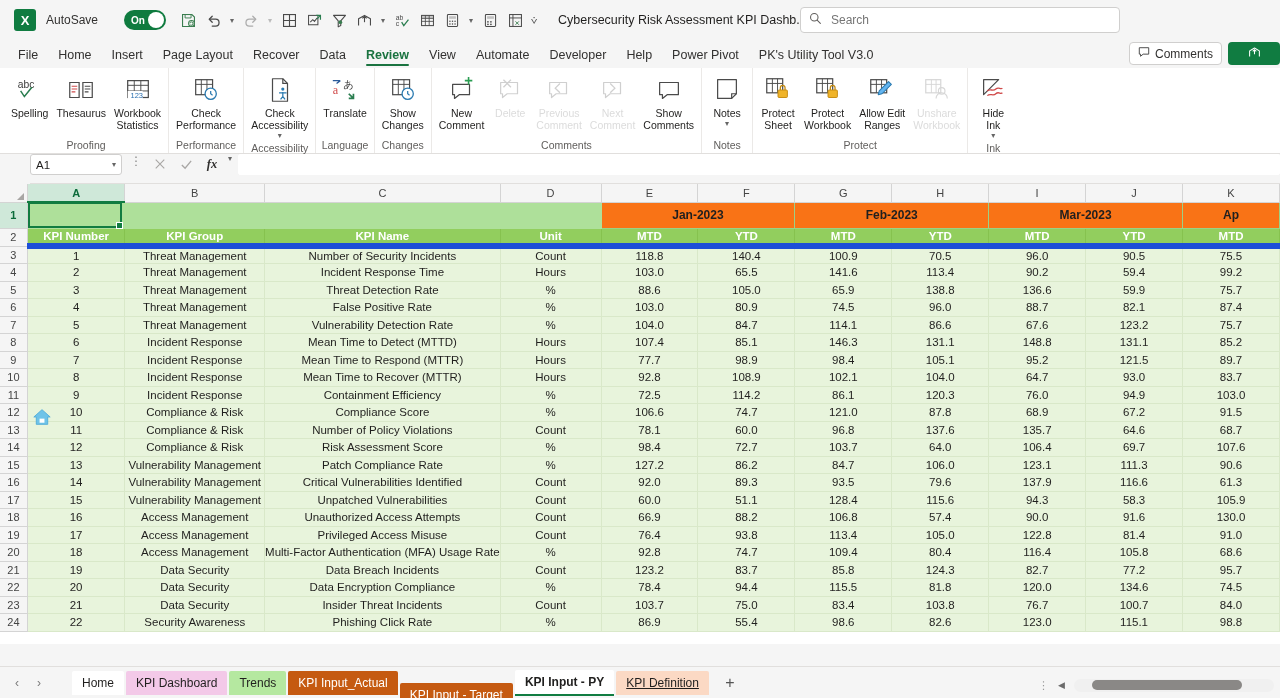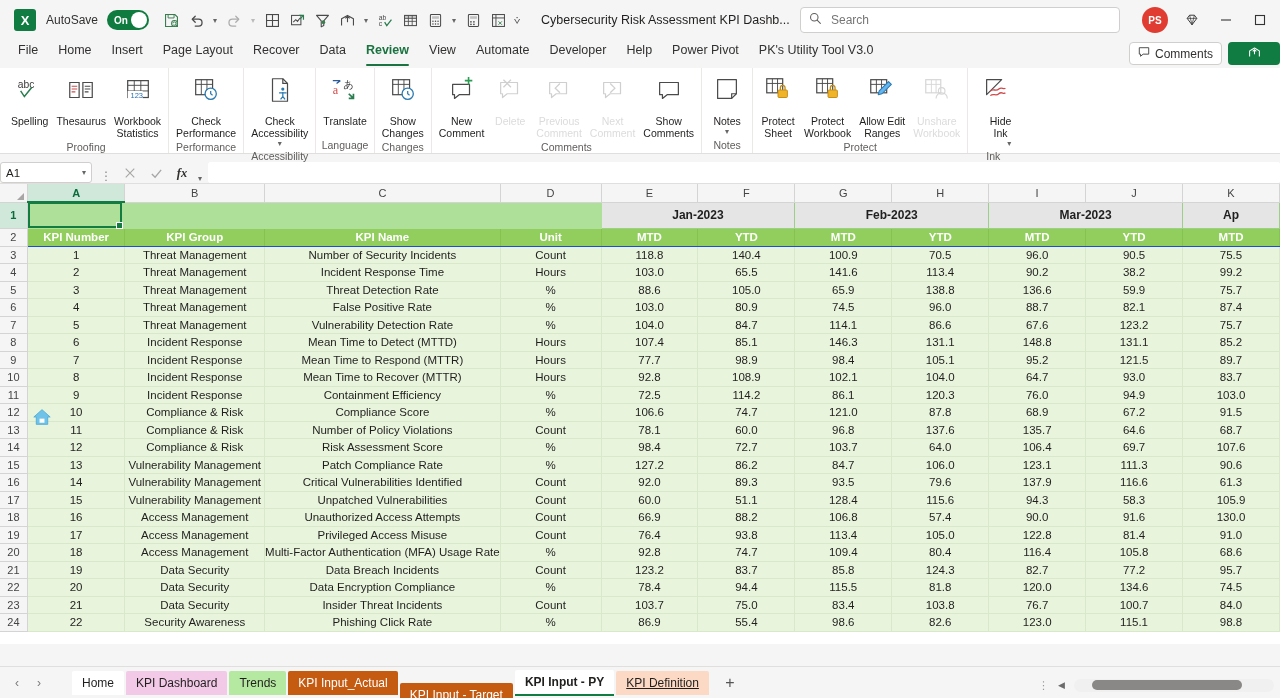--- a/index.html
+++ b/index.html
@@ -15,21 +15,21 @@
   .titlebar{
     height:40px; background:#f5f5f5; display:flex; align-items:center;
     padding:0 6px; gap:4px; position:relative;
   }
   .xl-logo{
     width:22px;height:22px;border-radius:3px;background:#107c41;
     display:flex;align-items:center;justify-content:center;
     color:#fff;font-weight:bold;font-size:13px;margin:0 6px 0 8px;
     font-family:"Liberation Sans",sans-serif;
   }
-  .autosave-label{font-size:12px;color:#323130;margin-right:5px;}
+  .autosave-label{font-size:12px;color:#323130;margin-right:22px;}
   .toggle{
     width:42px;height:20px;border-radius:10px;background:#0f7b3f;
     display:flex;align-items:center;justify-content:flex-start;
     padding:2px;position:relative;cursor:pointer;
   }
   .toggle .txt{color:#fff;font-size:10px;font-weight:bold;margin-left:5px;}
   .toggle .knob{
     width:16px;height:16px;border-radius:50%;background:#fff;
     position:absolute;right:2px;top:2px;
   }
@@ -57,21 +57,21 @@
   .tb-right{position:absolute;right:4px;top:0;height:40px;display:flex;align-items:center;gap:2px;}
   .avatar{
     width:26px;height:26px;border-radius:50%;background:#e03c31;color:#fff;
     font-size:10px;font-weight:bold;display:flex;align-items:center;justify-content:center;
     margin-right:6px;
   }
   .winbtn{width:32px;height:32px;display:flex;align-items:center;justify-content:center;color:#333;cursor:pointer;}
 
   
   .ribbon-tabs{
-    height:28px;background:#f5f5f5;display:flex;
+    height:28px;background:#f5f5f5;display:flex;align-items:flex-end;
     padding-left:8px;position:relative;
   }
   .rtab{
     padding:3px 10px 6px;font-size:12.5px;color:#323130;cursor:pointer;
     white-space:nowrap;position:relative;
   }
   .rtab.active{font-weight:bold;color:#1a7340;}
   .rtab.active:after{
     content:"";position:absolute;left:10px;right:10px;bottom:2px;height:2.5px;
     background:#1a7340;border-radius:2px;
@@ -100,27 +100,27 @@
   }
   .ritem{
     width:auto;min-width:44px;max-width:66px;padding:2px 4px;
     display:flex;flex-direction:column;align-items:center;cursor:pointer;
     border-radius:3px;
   }
   .ritem.disabled{opacity:.4;cursor:default;justify-content:space-between;}
   .ritem .ico{height:32px;display:flex;align-items:center;justify-content:center;}
   .ritem .lbl{
     font-size:10.5px;line-height:12px;text-align:center;color:#201f1e;
-    white-space:pre-line;margin-top:9px;
+    white-space:pre-line;margin-top:1px;
   }
 
   
   .formulabar{
-    height:30px;background:#f5f5f5;display:flex;align-items:flex-end;gap:6px;
-    padding:0 0;border-bottom:1px solid #e1dfdd;
+    height:30px;background:#f5f5f5;display:flex;align-items:flex-start;gap:6px;
+    padding:0 0;border-bottom:1px solid #e1dfdd;margin-left:30px;
   }
   .namebox{
     width:92px;height:21px;background:#fff;border:1px solid #d0cfce;border-radius:3px;
     display:flex;align-items:center;justify-content:space-between;padding:0 5px;
     font-size:11.5px;cursor:pointer;
   }
   .fb-sep{color:#888;font-size:12px;padding:0 2px;cursor:pointer;}
   .fb-icon{width:20px;height:20px;display:flex;align-items:center;justify-content:center;color:#a8a6a4;cursor:pointer;}
   .fx{font-style:italic;font-weight:bold;font-size:12.5px;color:#323130;font-family:"Liberation Serif",serif;}
   .fb-input{
@@ -152,26 +152,26 @@
     content:"";position:absolute;right:3px;bottom:2px;
     border-left:7px solid transparent;border-bottom:7px solid #a8a6a4;
   }
   td.cell{
     height:17.5px;border-right:1px solid #d9e8c9;border-bottom:1px solid #d9e8c9;
     font-size:11.5px;text-align:center;overflow:hidden;white-space:nowrap;
     background:#e8f4dc;
   }
   td.row1{background:#aee09a;border-right:1px solid #aee09a;border-bottom:1px solid #aee09a;height:26px;}
   td.monthhead{
-    background:#e5e5e5;height:26px;font-size:12px;font-weight:bold;color:#1f1f1f;
+    background:#f97316;height:26px;font-size:12px;font-weight:bold;color:#1f1f1f;
     border-right:1px solid #9bd186;border-bottom:1px solid #9bd186;text-align:center;
   }
   td.hdr{
     background:#92ce5e;color:#fff;font-weight:bold;font-size:11.5px;height:18px;
-    border-right:1px solid #86c24f;border-bottom:1px solid #1d4ed8;text-align:center;
+    border-right:1px solid #86c24f;border-bottom:6px solid #1d4ed8;text-align:center;
   }
   .selcell{
     position:absolute;border:2px solid #127c41;pointer-events:none;
   }
   .selcell:after{
     content:"";position:absolute;right:-3px;bottom:-3px;width:5px;height:5px;
     background:#127c41;border:1px solid #fff;
   }
   .homeicon{
     position:absolute;left:32px;top:224px;width:20px;height:18px;pointer-events:none;
@@ -343,39 +343,20 @@
   <div class="search-box">
     <span>
       <svg width="13" height="13" viewBox="0 0 16 16">
           <circle cx="6.5" cy="6.5" r="4.6" fill="none" stroke="#605e5c" stroke-width="1.3"></circle>
           <path d="M10 10l4 4" stroke="#605e5c" stroke-width="1.3" stroke-linecap="round"></path>
         </svg>
     </span>
     <input readonly="" placeholder="Search" style="">
   </div>
 
-  <div class="tb-right">
-    <div class="avatar">PS</div>
-    <div class="winbtn">
-      <svg width="16" height="16" viewBox="0 0 20 20">
-          <path d="M4 8l3-4h6l3 4-6 8z" fill="none" stroke="#333" stroke-width="1.2" stroke-linejoin="round"></path>
-          <path d="M4 8h12M7 4l3 12M13 4l-3 12" stroke="#333" stroke-width=".9"></path>
-        </svg>
-    </div>
-    <div class="winbtn">
-      <svg width="12" height="12" viewBox="0 0 12 12">
-          <path d="M1 6h10" stroke="#333" stroke-width="1.1"></path>
-        </svg>
-    </div>
-    <div class="winbtn">
-      <svg width="12" height="12" viewBox="0 0 12 12">
-          <rect x="1.5" y="1.5" width="9" height="9" fill="none" stroke="#333" stroke-width="1.1"></rect>
-        </svg>
-    </div>
-  </div>
 </div>
 
 <div class="ribbon-tabs">
   <div class="rtab">File</div>
   <div class="rtab">Home</div>
   <div class="rtab">Insert</div>
   <div class="rtab">Page Layout</div>
   <div class="rtab">Recover</div>
   <div class="rtab">Data</div>
   <div class="rtab active">Review</div>
@@ -633,21 +614,21 @@
         </span>
         <span class="lbl" style="color:#a6a6a6">Unshare
 Workbook</span>
       </div>
     </div>
     <div class="rgroup-label">Protect</div>
   </div>
 
   <div class="rgroup">
     <div class="rgroup-items">
-      <div class="ritem" style="max-width:48px;align-items:flex-end;">
+      <div class="ritem" style="max-width:48px;">
         <span class="ico">
           <svg width="30" height="30" viewBox="0 0 32 32">
               <path d="M6 5h16L6 21z" fill="none" stroke="#4a4a4a" stroke-width="1.3" stroke-linejoin="round"></path>
               <path d="M10 17c3-3 6 1 9-2s5 1 7-1" fill="none" stroke="#d04a4a" stroke-width="1.4"></path>
               <path d="M10 22c3-3 6 1 9-2s5 1 7-1" fill="none" stroke="#d04a4a" stroke-width="1.4"></path>
             </svg>
         </span>
         <span class="lbl">Hide
 Ink</span>
         <span class="caret">▾</span>
@@ -755,21 +736,21 @@
           <td class="rowhead">4</td>
           <td class="cell">2</td>
           <td class="cell">Threat Management</td>
           <td class="cell">Incident Response Time</td>
           <td class="cell">Hours</td>
           <td class="cell">103.0</td>
           <td class="cell">65.5</td>
           <td class="cell">141.6</td>
           <td class="cell">113.4</td>
           <td class="cell">90.2</td>
-          <td class="cell">38.2</td>
+          <td class="cell">59.4</td>
           <td class="cell">99.2</td>
         </tr>
         <tr>
           <td class="rowhead">5</td>
           <td class="cell">3</td>
           <td class="cell">Threat Management</td>
           <td class="cell">Threat Detection Rate</td>
           <td class="cell">%</td>
           <td class="cell">88.6</td>
           <td class="cell">105.0</td>

